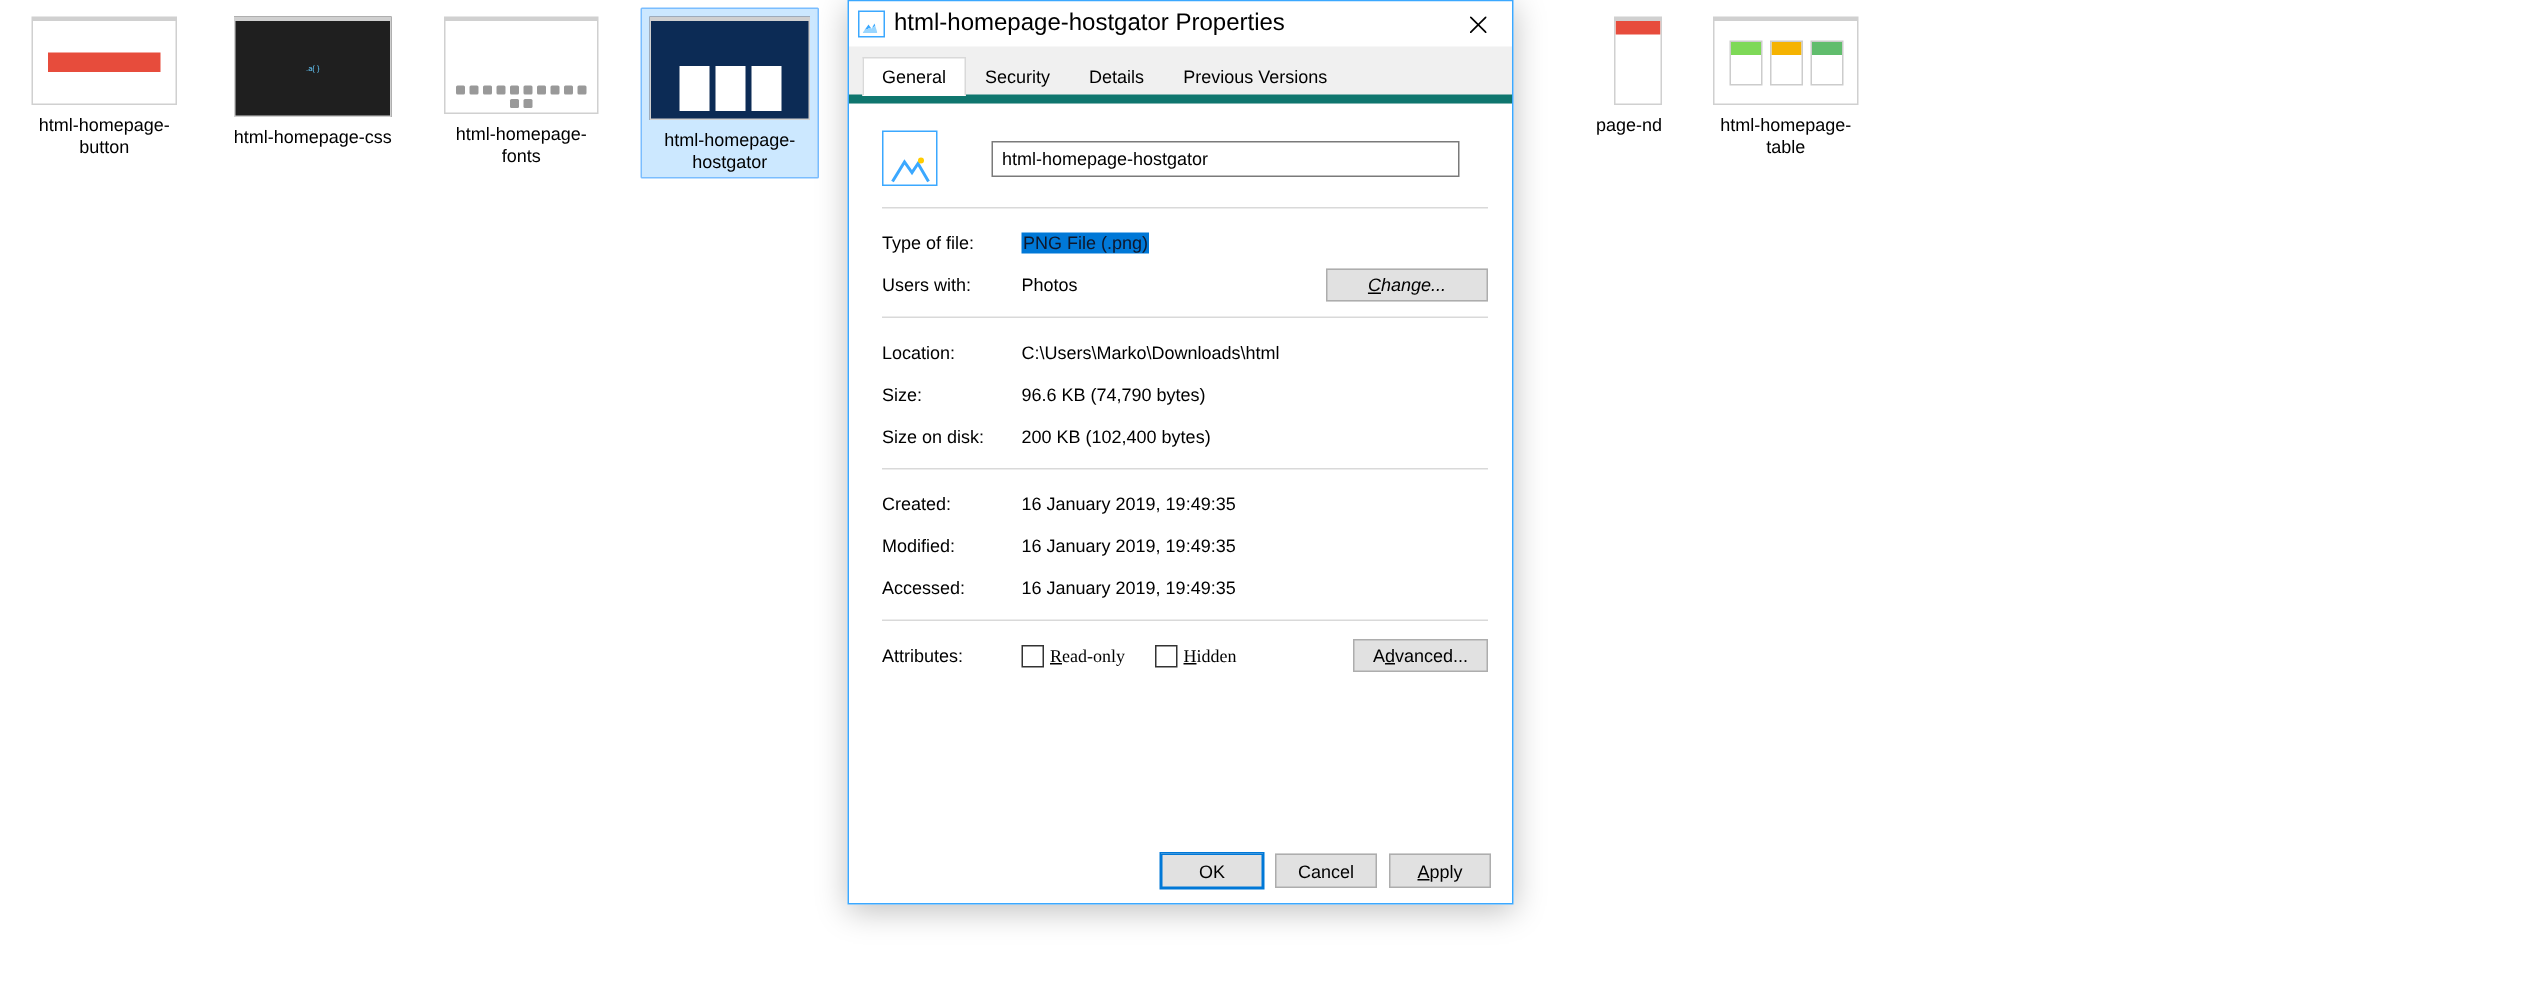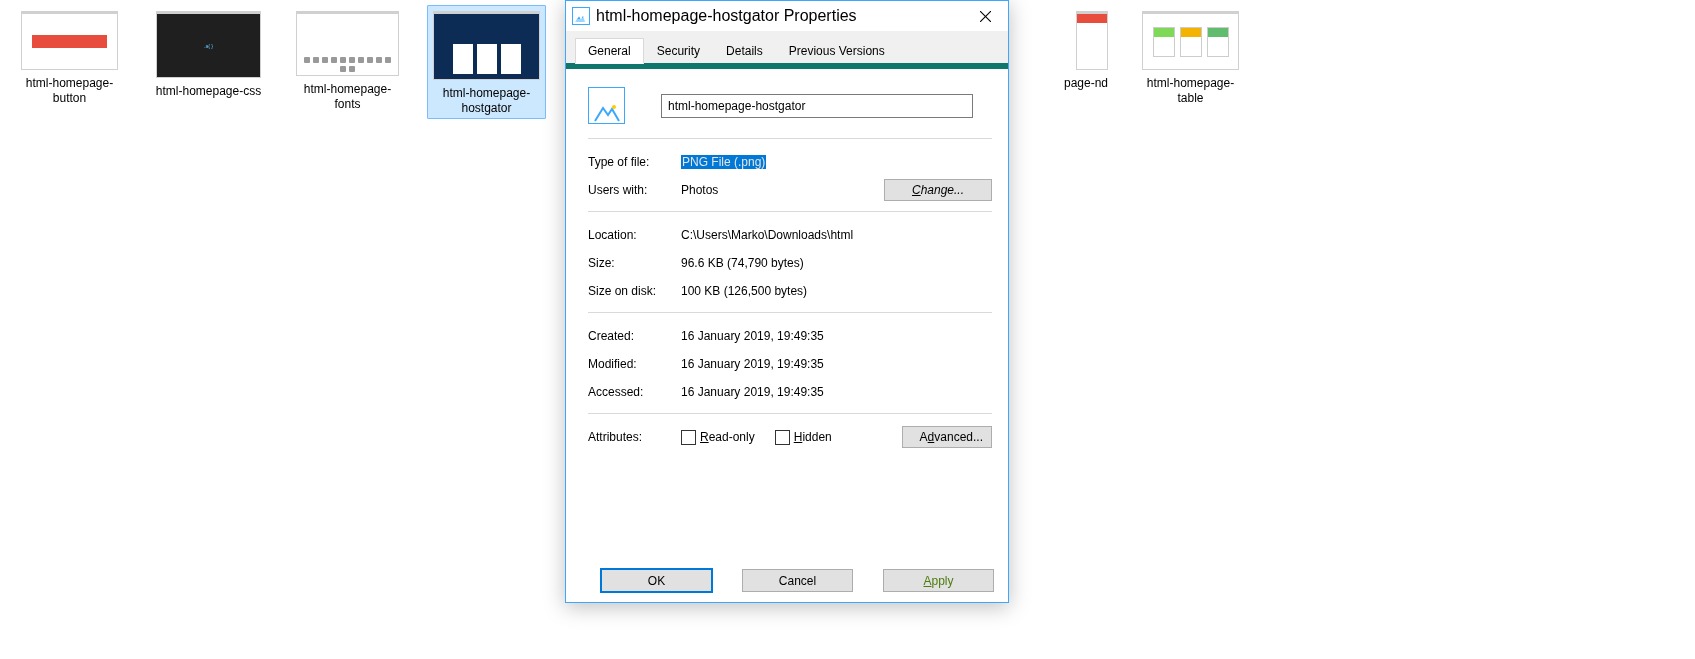--- a/index.html
+++ b/index.html
@@ -39,30 +39,30 @@
   .tab{padding:4px 12px 5px 12px;font-size:12px;border:1px solid transparent;border-bottom:none;color:#000;cursor:default;}
   .tab.active{background:#fff;border-color:#d9d9d9;border-bottom:1px solid #fff;margin-bottom:-1px;padding-top:5px;}
   .content{padding:18px 16px 10px 22px;}
   .row{display:flex;align-items:center;min-height:22px;margin-bottom:6px;}
   .row .lbl{width:93px;font-size:12px;}
   .row .val{font-size:12px;}
   .hr{border:none;border-top:1px solid #d9d9d9;margin:10px 0 12px 0;}
   .big-icon{width:35px;height:35px;border:1px solid #3ba8ff;background:#fff;display:flex;align-items:flex-end;justify-content:center;margin-right:36px;}
   .big-icon svg{width:26px;height:20px;}
   .name-input{width:298px;height:22px;border:1px solid #7a7a7a;padding:0 6px;font-size:12px;font-family:inherit;}
-  .sel{background:#0078d7;color:#e5e5e5;padding:0 1px;}
+  .sel{background:#0078d7;color:#0f172a;padding:0 1px;}
   .btn{height:22px;border:1px solid #adadad;background:#e1e1e1;font-size:12px;font-family:inherit;padding:0 8px;cursor:default;}
   .btn.change{width:108px;font-style:italic;}
-  .btn.adv{width:90px;text-align:right;}
-  .checkbox{display:inline-flex;align-items:flex-start;margin-right:20px;}
+  .btn.adv{width:90px;}
+  .checkbox{display:inline-flex;align-items:flex-start;margin-right:20px;font-family:Liberation Serif, serif;}
   .checkbox .box{width:13px;height:13px;border:1px solid #333;margin-right:4px;background:#fff;}
   .bottom-btns{position:absolute;bottom:10px;right:14px;display:flex;gap:8px;}
-  .bottom-btns .btn{width:111px;height:23px;margin-left:22px;}
+  .bottom-btns .btn{width:68px;height:23px;}
   .btn.primary{border:1px solid #0078d7;outline:1px solid #0078d7;background:#e1e1e1;}
-  .btn.disabled{color:#4d7c0f;}
+  .btn.disabled{color:#000000;}
   u{text-decoration:underline;}
 </style>
 </head>
 <body>
 
 <div class="desktop">
 
   <div class="file-grid">
     <div class="file-item">
       <div class="thumb th-button"></div>
@@ -159,21 +159,21 @@
       <div class="row">
         <div class="lbl">Location:</div>
         <div class="val">C:\Users\Marko\Downloads\html</div>
       </div>
       <div class="row">
         <div class="lbl">Size:</div>
         <div class="val">96.6 KB (74,790 bytes)</div>
       </div>
       <div class="row">
         <div class="lbl">Size on disk:</div>
-        <div class="val">100 KB (126,500 bytes)</div>
+        <div class="val">200 KB (102,400 bytes)</div>
       </div>
       <hr class="hr">
       <div class="row">
         <div class="lbl">Created:</div>
         <div class="val">16 January 2019, 19:49:35</div>
       </div>
       <div class="row">
         <div class="lbl">Modified:</div>
         <div class="val">16 January 2019, 19:49:35</div>
       </div>

